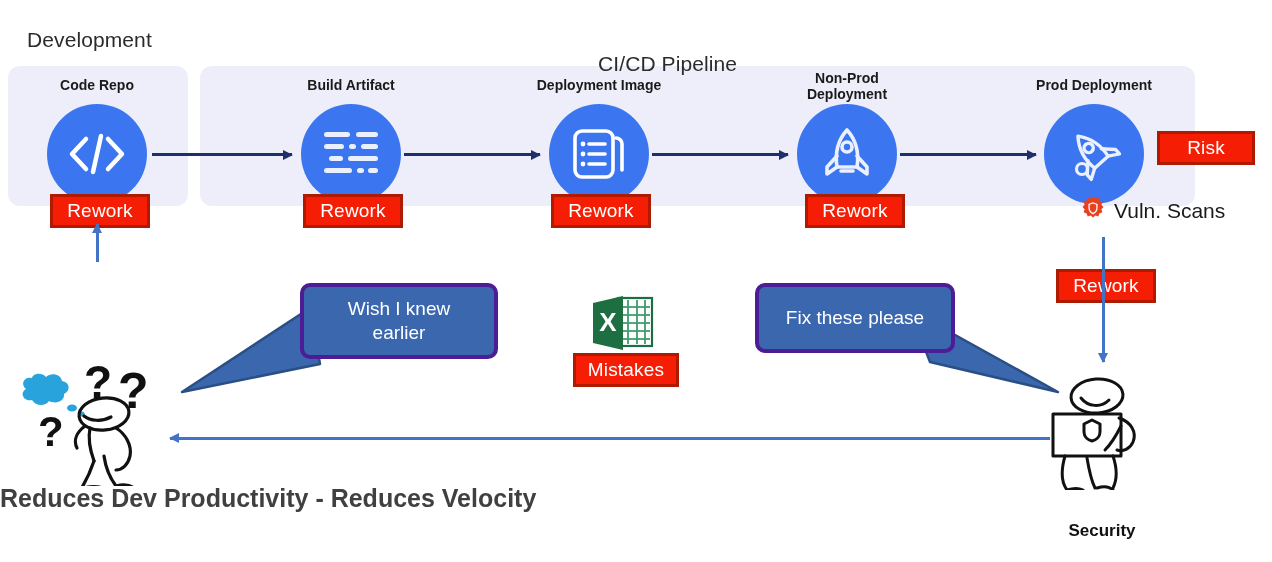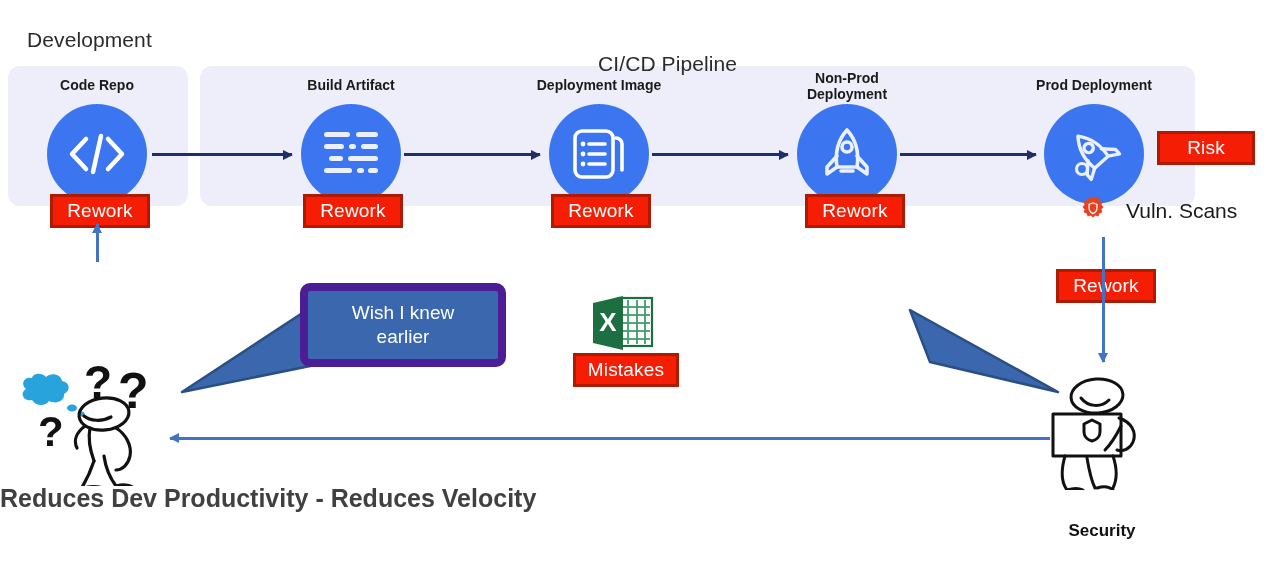--- a/index.html
+++ b/index.html
@@ -121,38 +121,38 @@
   #arrow-bottom{position:absolute;left:170px;top:433px;width:880px;height:10px;}
   #arrow-bottom .bar{position:absolute;left:0;top:4px;height:2.5px;width:100%;background:#4472c4;}
   #arrow-bottom .head{
     position:absolute;left:-1px;top:0;width:0;height:0;
     border-top:5px solid transparent;border-bottom:5px solid transparent;
     border-right:10px solid #4472c4;
   }
   .bubble{
     position:absolute;
     background:#3a67ae;
-    border:8px solid #4c1d95;
+    border:4px solid #4c1d95;
     border-radius:10px;
     color:#ffffff;
     font-size:19px;
     display:flex;align-items:center;justify-content:center;
     text-align:center;
     line-height:24px;
     z-index:2;
   }
   #bubble-wish{left:300px;top:283px;width:190px;height:68px;}
   #bubble-fix {left:755px;top:283px;width:192px;height:62px;}
   .tail{position:absolute;z-index:1;}
 
   
   #excel-icon{position:absolute;left:590px;top:294px;width:66px;height:58px;}
 
   
-  #vuln{position:absolute;left:1080px;top:196px;display:flex;align-items:center;gap:20px;}
+  #vuln{position:absolute;left:1080px;top:196px;display:flex;align-items:center;gap:8px;}
   #vuln .vlabel{font-size:21px;color:#1a1a1a;}
 
   
   .person{position:absolute;}
   #person-eng{left:12px;top:356px;width:190px;height:130px;}
   #person-sec{left:1035px;top:370px;width:130px;height:120px;}
   .person-name{
     position:absolute;text-align:center;font-size:17px;font-weight:bold;color:#111;
     white-space:nowrap;
   }
@@ -319,20 +319,23 @@
   <div class="bubble" id="bubble-wish">
     <div>
       <span>Wish I knew</span><br>
       <span>earlier</span>
     </div>
   </div>
 
   <svg class="tail" style="left:890px;top:300px;width:190px;height:100px;" viewBox="0 0 190 100">
     <polygon points="20,10 40,62 168,92" fill="#3a67ae" stroke="#2a4f85" stroke-width="2.5" stroke-linejoin="round"></polygon>
   </svg>
+  <div class="bubble" id="bubble-fix">
+    <span>Fix these please</span>
+  </div>
 
   <div id="excel-icon">
     <svg width="66" height="58" viewBox="0 0 66 58" aria-hidden="true">
       <rect x="28" y="4" width="34" height="48" fill="#ffffff" stroke="#1d6f42" stroke-width="2.2"></rect>
       <g stroke="#3f9c6d" stroke-width="1.8">
         <line x1="30" y1="13" x2="60" y2="13"></line>
         <line x1="30" y1="21" x2="60" y2="21"></line>
         <line x1="30" y1="29" x2="60" y2="29"></line>
         <line x1="30" y1="37" x2="60" y2="37"></line>
         <line x1="30" y1="45" x2="60" y2="45"></line>

